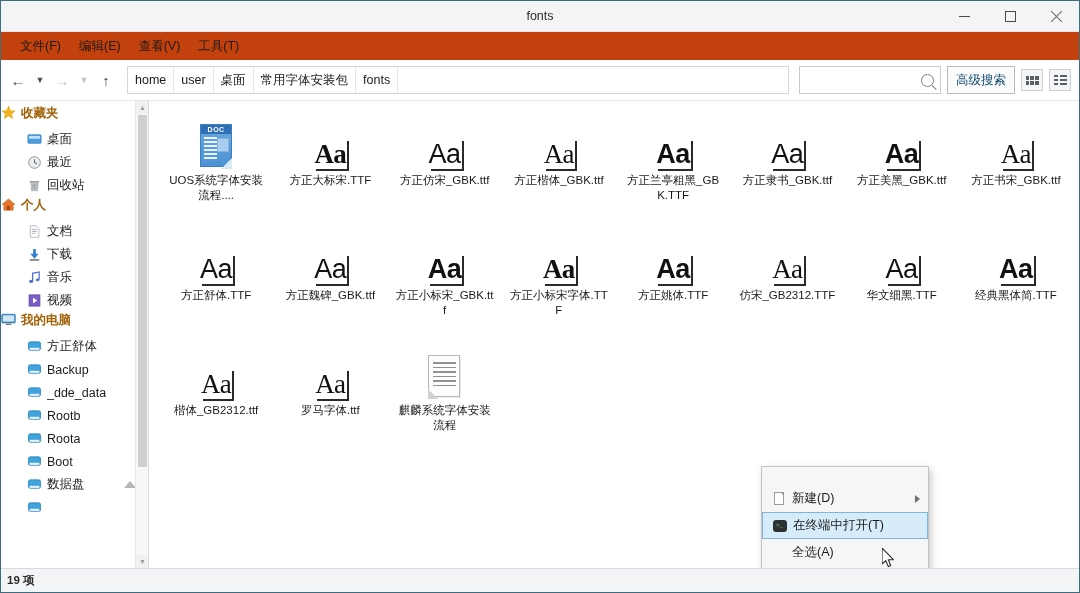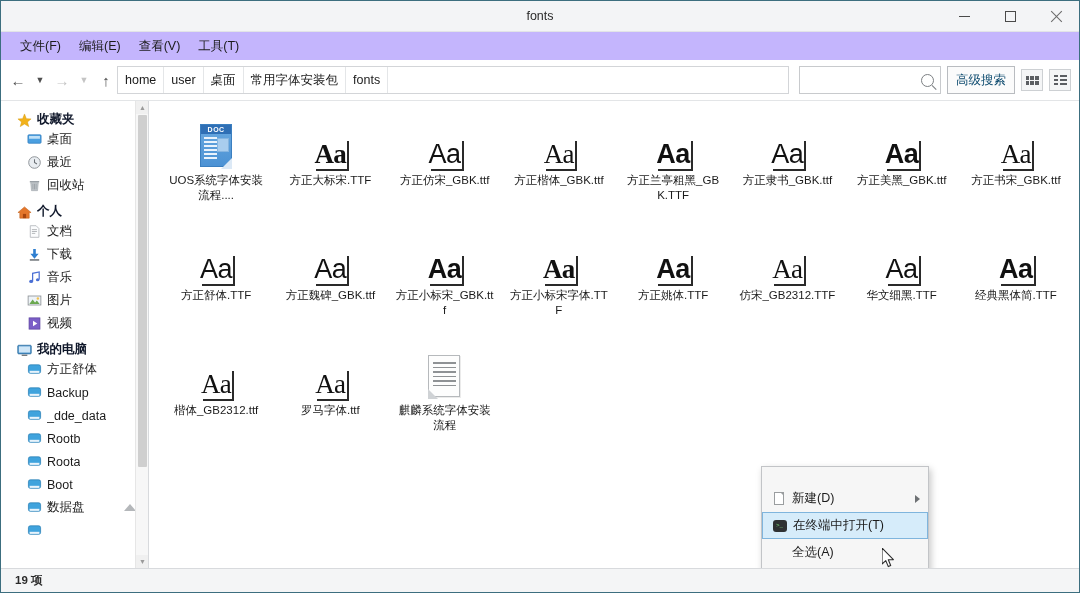--- a/index.html
+++ b/index.html
@@ -48,21 +48,21 @@
   .wb-cls { position: relative; width: 13px; height: 13px; }
   .wb-cls::before, .wb-cls::after {
     content:""; position:absolute; left:-1px; top:6px; width:15px; height:1px; background:#6a6a6a;
   }
   .wb-cls::before { transform: rotate(45deg); }
   .wb-cls::after  { transform: rotate(-45deg); }
 
   
   #menubar {
     height: 28px;
-    background: #c4b5fd;
+    background: #c2410c;
     display: flex;
     align-items: center;
     padding-left: 10px;
     flex: 0 0 auto;
   }
   .menu-item {
     font-size: 12.5px;
     color: #1b1b1b;
     padding: 3px 9px;
     cursor: default;
@@ -81,20 +81,21 @@
   .nav-btn {
     width: 22px; height: 26px;
     display: flex; align-items: center; justify-content: center;
     font-size: 15px; color: #4e4e4e;
   }
   .nav-btn.dim { color: #c4c4c4; }
   .nav-caret { font-size: 9px; }
 
   #breadcrumb-wrap {
     flex: 1 1 auto;
+    margin-left: 10px;
     height: 28px;
     border: 1px solid #d3d5d8;
     background: #fff;
     display: flex;
     align-items: stretch;
     min-width: 0;
   }
   .crumbs { display:flex; align-items: stretch; }
   .crumb {
     font-size: 12.5px;
@@ -174,26 +175,25 @@
   #sidebar {
     width: 148px;
     background: #ffffff;
     border-right: 1px solid #d8dadd;
     position: relative;
     overflow: hidden;
     flex: 0 0 auto;
   }
   #sidebar-inner { padding-top: 4px; }
   .side-group {
-    display: flex; align-items: flex-end;
+    display: flex; align-items: flex-start;
     height: 23px;
-    padding-left: 16px;
     font-size: 12.5px;
     font-weight: bold;
-    color: #0f172a;
+    color: #a16207;
   }
   .side-item {
     display: flex; align-items: center;
     height: 23px;
     padding-left: 26px;
     font-size: 12.5px;
     color: #1b1b1b;
   }
   .side-ico { width: 15px; height: 15px; margin-right: 5px; flex: 0 0 auto; position: relative; }
   .side-label { white-space: nowrap; overflow: hidden; }
@@ -368,21 +368,21 @@
     z-index: 60;
     pointer-events: none;
   }
 
   
   #statusbar {
     height: 24px;
     background: #f4f5f6;
     border-top: 1px solid #d8dadd;
     display: flex; align-items: center;
-    padding-left: 14px;
+    padding-left: 6px;
     font-size: 11.5px;
     font-weight: bold;
     color: #2b2b2b;
     flex: 0 0 auto;
   }
 </style>
 </head>
 <body>
 
 <div id="window">
@@ -533,30 +533,20 @@
                 <path d="M6 12V3.5l7-1.4V10" stroke="#4a6fd4" stroke-width="1.3" fill="none"></path>
                 <ellipse cx="4.4" cy="12.2" rx="2.1" ry="1.7" fill="#4a6fd4"></ellipse>
                 <ellipse cx="11.4" cy="10.4" rx="1.9" ry="1.6" fill="#4a6fd4"></ellipse>
               </svg>
           </span>
           <span class="side-label">音乐</span>
         </div>
         <div class="side-item">
           <span class="side-ico">
             <svg viewBox="0 0 16 16" width="15" height="15">
-                <rect x="1.2" y="3.2" width="13.6" height="9.6" fill="#eef3f8" stroke="#8e9397" stroke-width="0.9"></rect>
-                <polygon points="2.5,11.8 6,6.8 8.6,10 10.5,8 13.5,11.8" fill="#6aa84f"></polygon>
-                <circle cx="11.6" cy="5.8" r="1.3" fill="#f2c14e"></circle>
-              </svg>
-          </span>
-          <span class="side-label">图片</span>
-        </div>
-        <div class="side-item">
-          <span class="side-ico">
-            <svg viewBox="0 0 16 16" width="15" height="15">
                 <rect x="2.2" y="2" width="11.6" height="12" fill="#7b5ec7" stroke="#5c43a0" stroke-width="0.8"></rect>
                 <polygon points="6.4,5 11,8 6.4,11" fill="#ffffff"></polygon>
               </svg>
           </span>
           <span class="side-label">视频</span>
         </div>
 
         <div class="side-group">
           <span class="side-ico">
             <svg viewBox="0 0 16 16" width="15" height="15">

